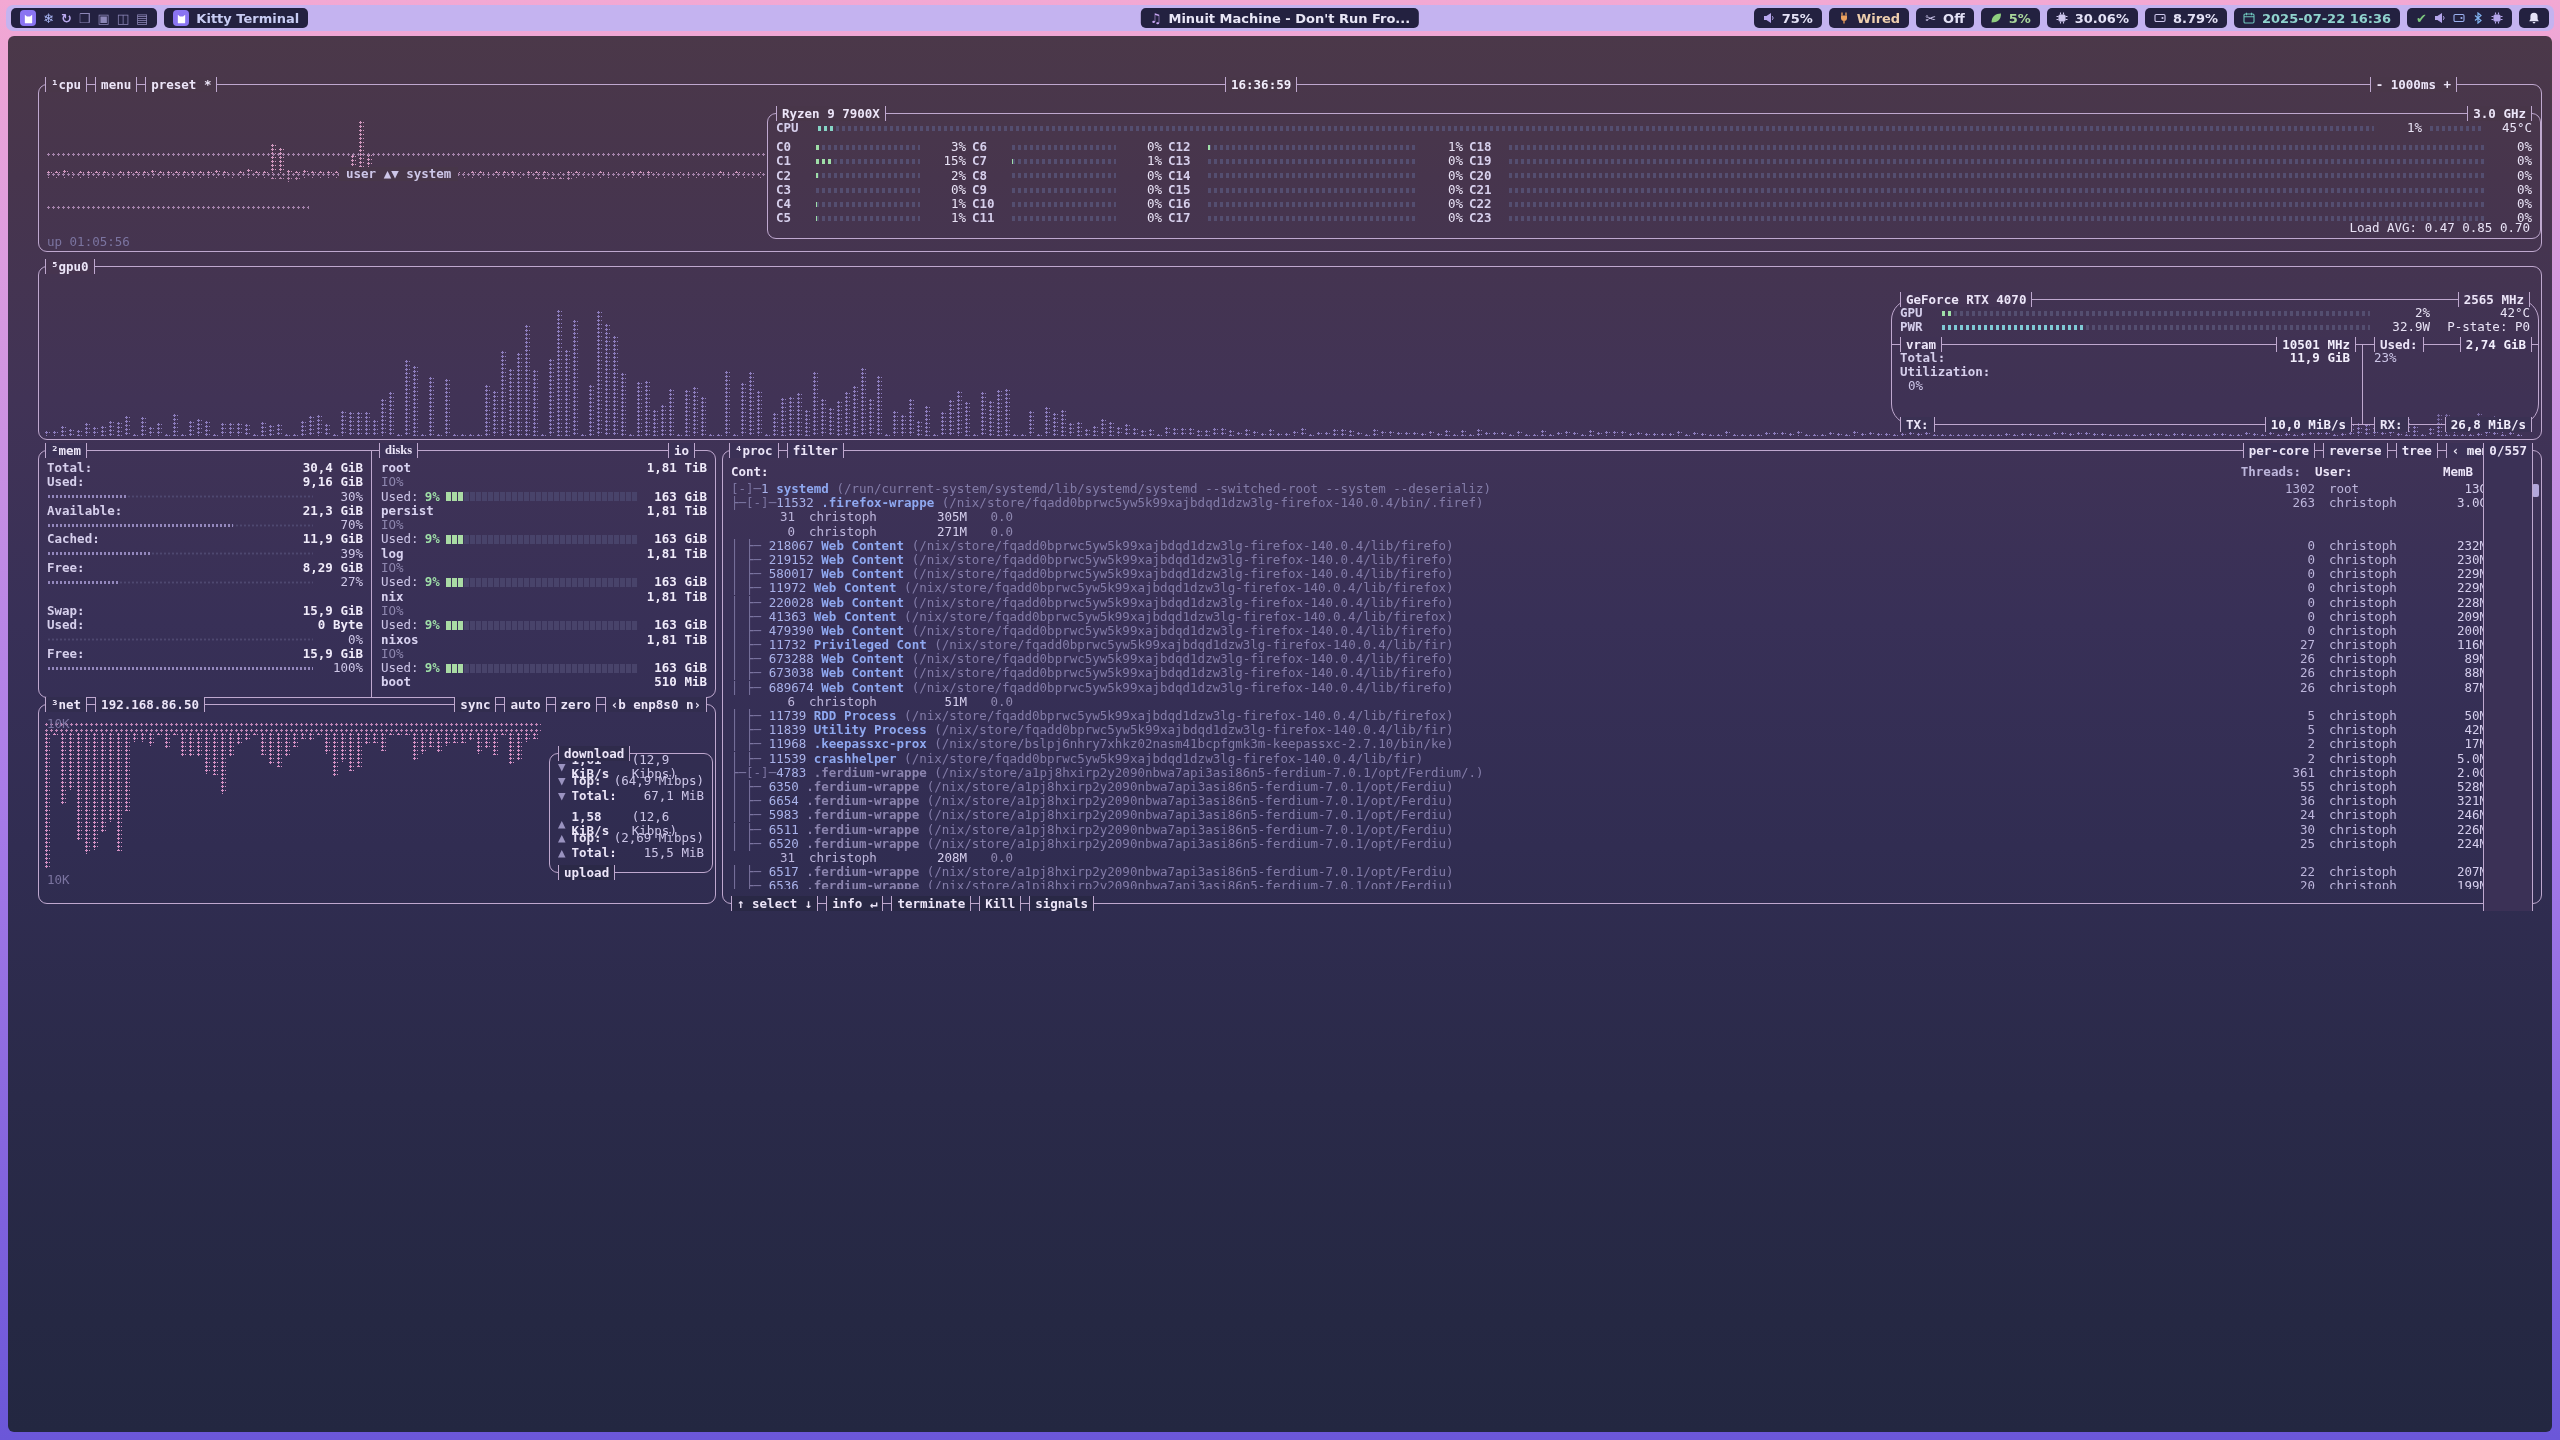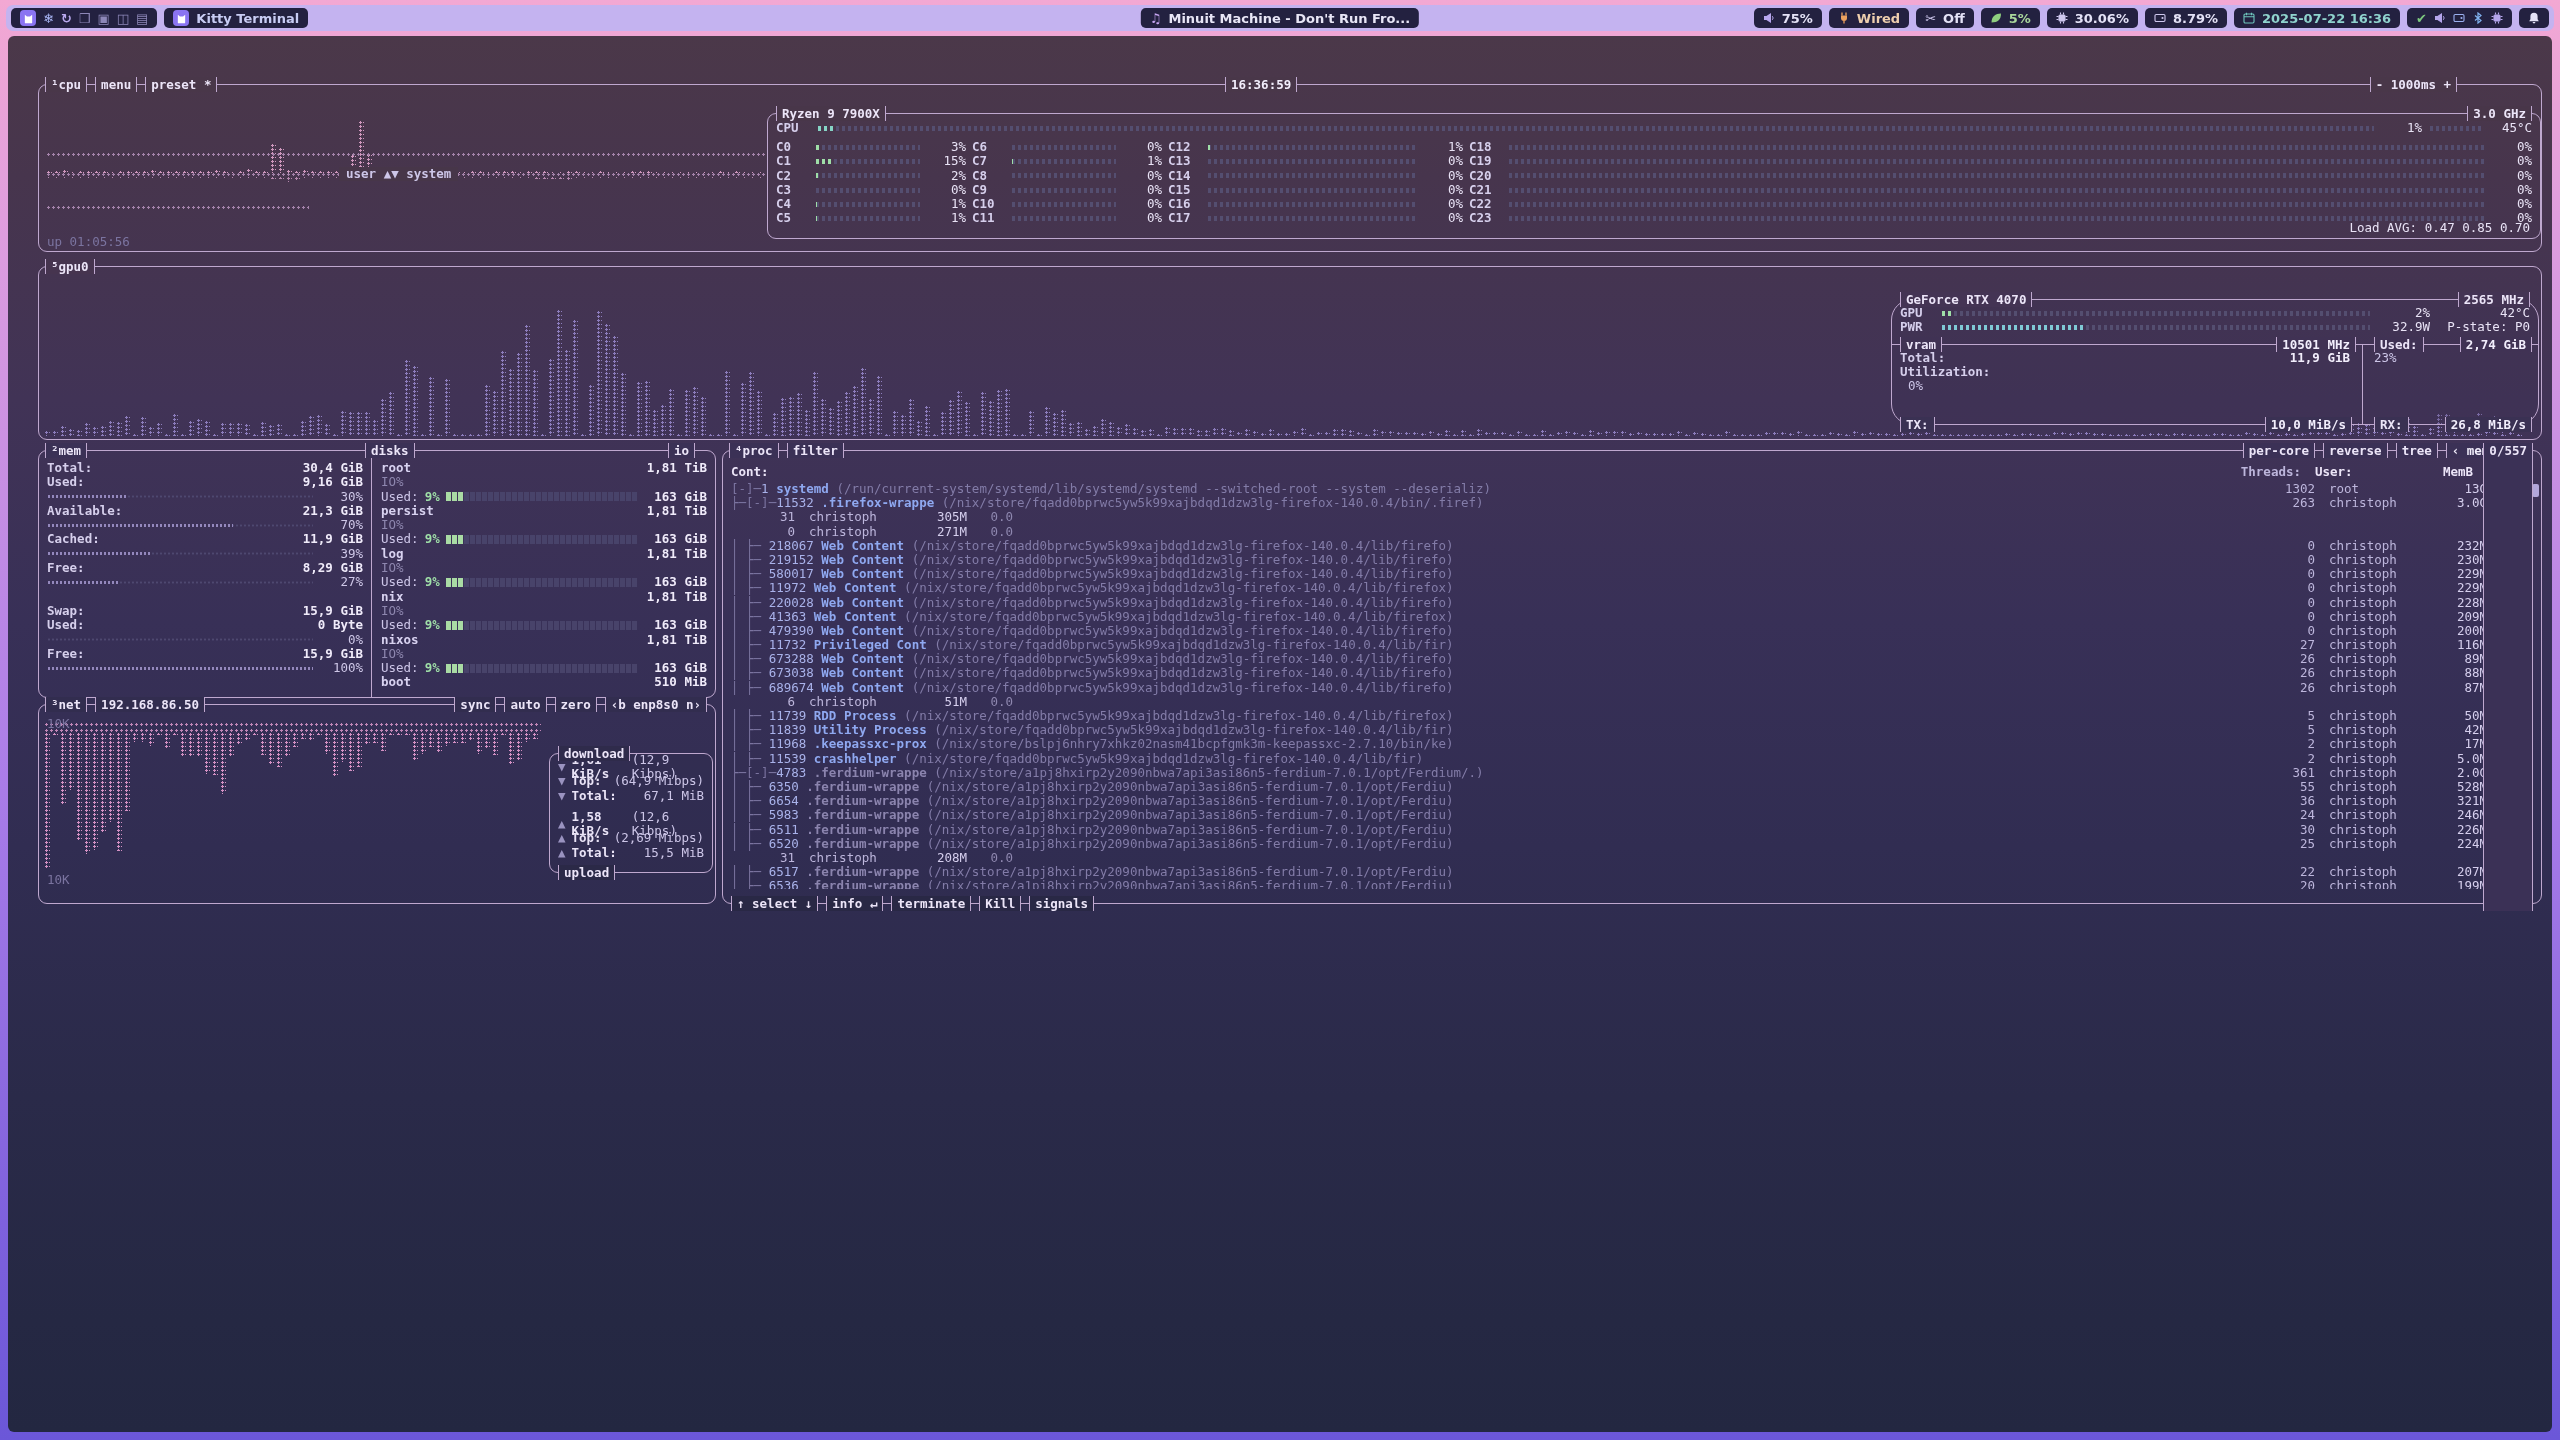--- a/index.html
+++ b/index.html
@@ -66,21 +66,21 @@
   .subrow .rv{margin-left:auto;}
   
   #mem-box{left:30px;top:414px;width:676px;height:246px;--lbg:#3b3156;}
   #mem-rows{position:absolute;left:8px;top:10px;width:316px;}
   .mrow{display:flex;height:14.3px;align-items:center;gap:6px;}
   .memsp{height:14.3px;}
   .mlabel{font-weight:bold;color:#d6cfec;}
   .mvalue{margin-left:auto;color:#f0ebfa;font-weight:bold;}
   .mpct{width:44px;text-align:right;color:#cfc8e8;}
   #mem-box .vline{position:absolute;left:332px;top:0;bottom:0;border-left:1px solid #bfa8cf;}
-  #disks-label{position:absolute;left:326px;top:-8px;}
+  #disks-label{position:absolute;left:340px;top:-8px;font-family:Liberation Serif, serif;}
   #io-label{position:absolute;right:20px;top:-8px;}
   #disk-rows{position:absolute;left:342px;right:8px;top:10px;}
   .dname{font-weight:bold;color:#d8d2f0;}
   .dsize{margin-left:auto;color:#f0ebfa;font-weight:bold;}
   
   #net-box{left:30px;top:668px;width:676px;height:198px;--lbg:#322d4f;}
   #net-graph{left:6px;top:28px;width:500px;height:164px;align-items:flex-start;}
   #net-s1{position:absolute;left:8px;top:12px;z-index:2;}
   #net-s2{position:absolute;left:8px;bottom:16px;z-index:2;}
   #net-sub{position:absolute;left:510px;top:48px;right:2px;bottom:30px;border:1px solid #bfa8cf;border-radius:9px;--lbg:#2f2b4b;background:rgba(47,43,75,0.3);}

